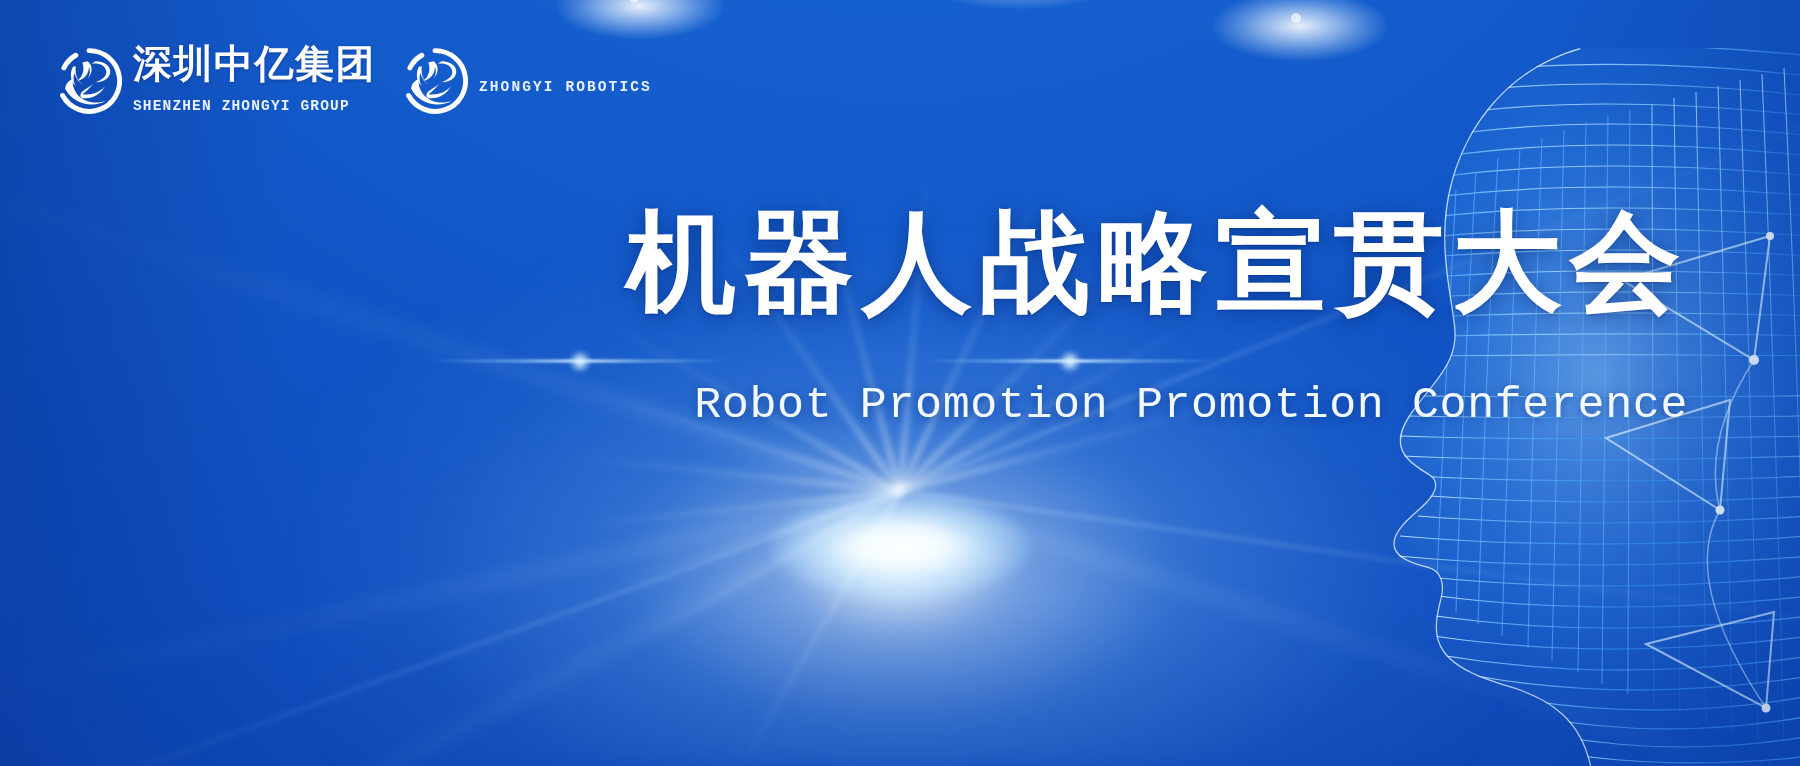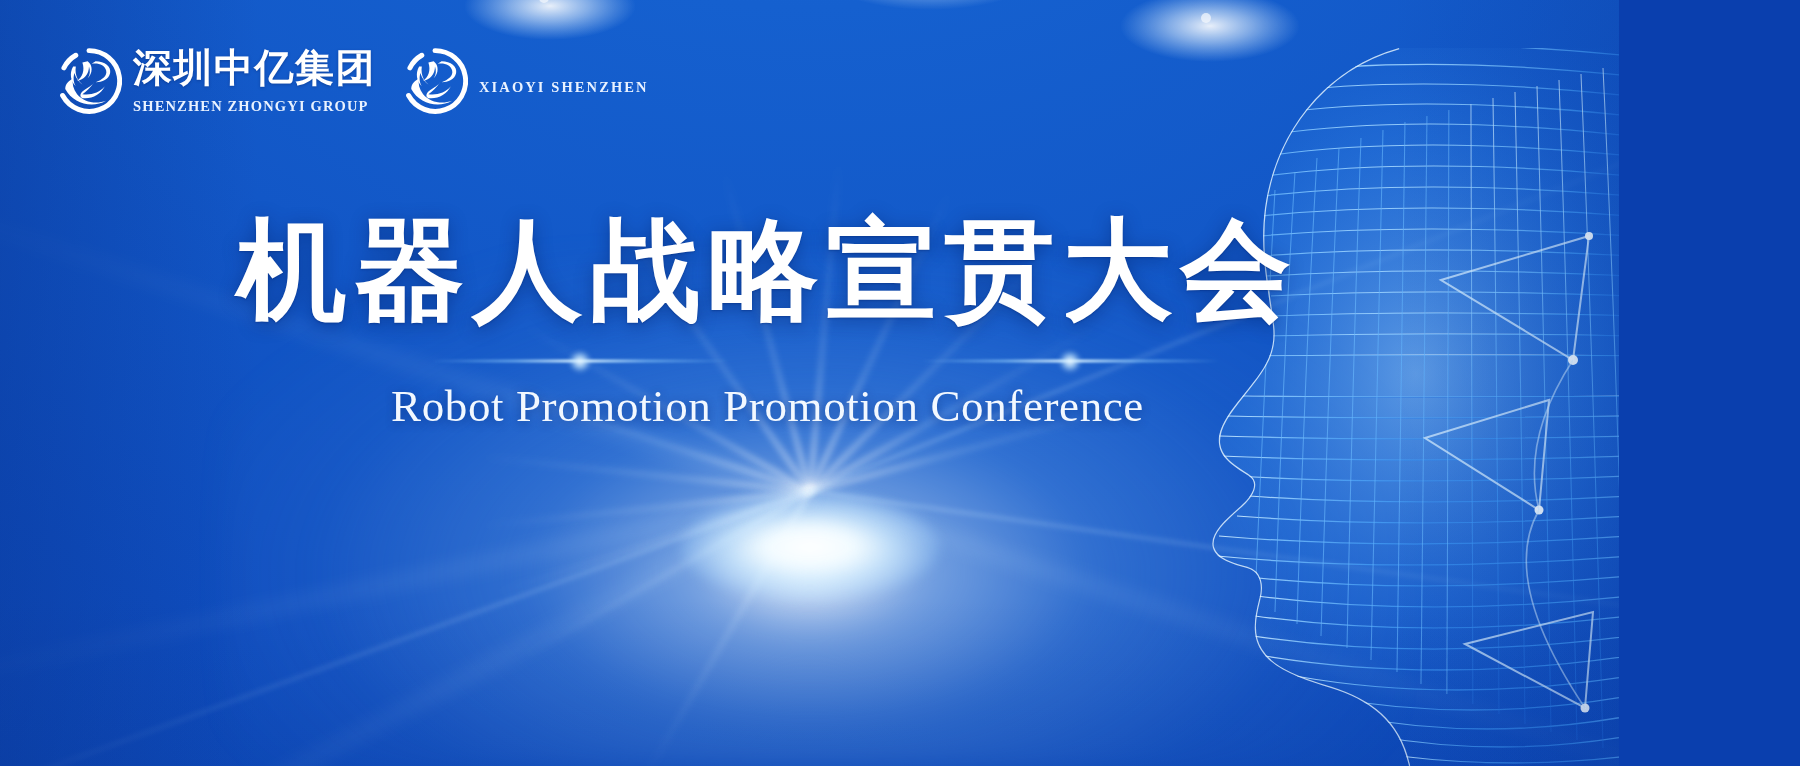--- a/index.html
+++ b/index.html
@@ -3,24 +3,24 @@
 <meta charset="utf-8">
 <title>机器人战略宣贯大会</title>
 <style>
   html, body {
     margin: 0;
     padding: 0;
     background: #0a3fae;
   }
   #banner {
     position: relative;
-    width: 1619px;
+    width: 1800px;
     height: 766px;
     overflow: hidden;
-    font-family: Liberation Serif, serif;
+    font-family: Liberation Mono, monospace;
     background: #3b82f6;
     user-select: none;
   }
 
   
   .bg-base {
     position: absolute;
     inset: 0;
     background:
       radial-gradient(ellipse 70% 50% at 50% 92%, #2f86f5 0%, rgba(30,106,226,0.55) 28%, rgba(16,70,190,0.0) 62%),
@@ -158,22 +158,22 @@
   .logo--second .logo-cn { font-size: 38px; }
   .logo--second .logo-en { letter-spacing: 2.1px; }
 
   
   .headline-block {
     position: absolute;
     left: 0;
     right: 0;
     top: 214px;
     z-index: 7;
-    text-align: center;
-    padding-right: 84px;
+    text-align: right;
+    padding-right: 112px;
   }
   .headline {
     margin: 0;
     color: #ffffff;
     font-size: 110px;
     font-weight: 900;
     letter-spacing: 8px;
     line-height: 1.04;
     white-space: nowrap;
     text-shadow:
@@ -555,21 +555,21 @@
           <path d="M50 4 A46 46 0 1 1 10 72" fill="none" stroke="#ffffff" stroke-width="7.5" stroke-linecap="round"></path>
           <path d="M12 30 A46 46 0 0 1 30 11" fill="none" stroke="#ffffff" stroke-width="7.5" stroke-linecap="round"></path>
           <path d="M14 62 C26 84 54 92 76 80 C60 86 42 82 32 70 C26 62 24 54 26 46 C20 50 14 54 14 62 Z" fill="#ffffff"></path>
           <path d="M30 28 C28 42 34 52 44 58 C36 54 30 46 28 38 C26 44 26 52 30 58 C22 50 20 38 26 28 Z" fill="#ffffff"></path>
           <path d="M40 22 C44 34 40 44 32 50 C42 48 50 40 50 28 C52 34 52 40 48 46 C56 38 56 26 48 20 Z" fill="#ffffff"></path>
           <path d="M54 24 C64 22 74 26 76 34 C78 42 70 48 60 52 C70 52 80 48 82 38 C84 28 74 20 60 20 Z" fill="#ffffff"></path>
           <path d="M58 52 C52 60 46 66 40 70 C52 72 66 68 74 58 C68 70 54 78 40 76 C36 74 36 70 40 66 C48 60 56 56 58 52 Z" fill="#ffffff"></path>
         </svg>
       </span>
       <span class="logo-text">
-        <span class="logo-en">XIAOYI SHENZHEN</span>
+        <span class="logo-en">ZHONGYI ROBOTICS</span>
       </span>
     </div>
 
   </div>
 
   <div class="headline-block">
     <h1 class="headline">机器人战略宣贯大会</h1>
     <div class="divider-row">
       <span class="flare left"></span>
       <span class="flare right"></span>

